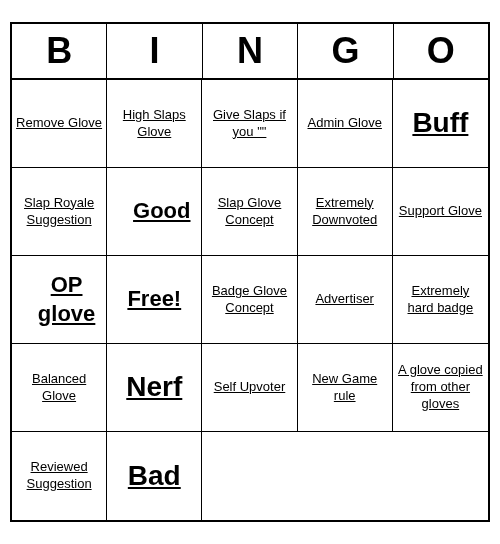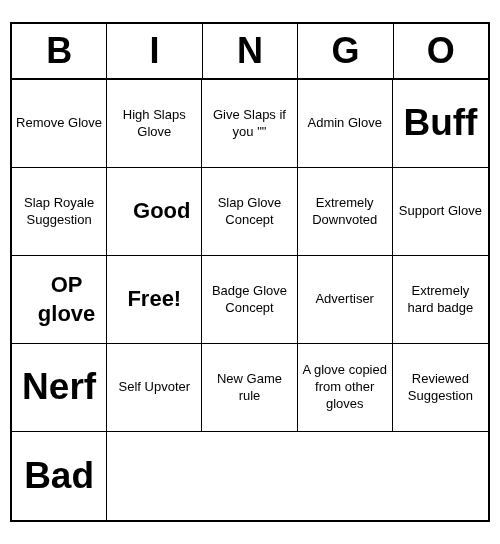--- a/index.html
+++ b/index.html
@@ -38,20 +38,21 @@
       border-right: 1px solid #000;
     }
 
     .bingo-header-cell:last-child {
       border-right: none;
     }
 
     .bingo-grid {
       display: grid;
       grid-template-columns: repeat(5, 1fr);
+      text-decoration: underline;
     }
 
     .bingo-cell {
       border-right: 1px solid #000;
       border-bottom: 1px solid #000;
       min-height: 88px;
       display: flex;
       align-items: center;
       justify-content: center;
       text-align: center;
@@ -72,21 +73,21 @@
       line-height: 1.3;
     }
 
     .bingo-cell.large-text span {
       font-size: 22px;
       font-weight: bold;
       margin-left: 15px;
     }
 
     .bingo-cell.xlarge-text span {
-      font-size: 37px;
+      font-size: 28px;
       font-weight: bold;
     }
 
     .bingo-cell.small-text span {
       font-size: 13px;
     }
 
     .free-cell span {
       font-size: 22px;
       font-weight: bold;
@@ -142,20 +143,23 @@
       </div>
       <div class="bingo-cell">
         <span>Badge Glove Concept</span>
       </div>
       <div class="bingo-cell">
         <span>Advertiser</span>
       </div>
       <div class="bingo-cell small-text">
         <span>Extremely hard badge</span>
       </div>
+      <div class="bingo-cell">
+        <span>Balanced Glove</span>
+      </div>
       <div class="bingo-cell xlarge-text">
         <span>Nerf</span>
       </div>
       <div class="bingo-cell">
         <span>Self Upvoter</span>
       </div>
       <div class="bingo-cell">
         <span>New Game rule</span>
       </div>
       <div class="bingo-cell small-text">

